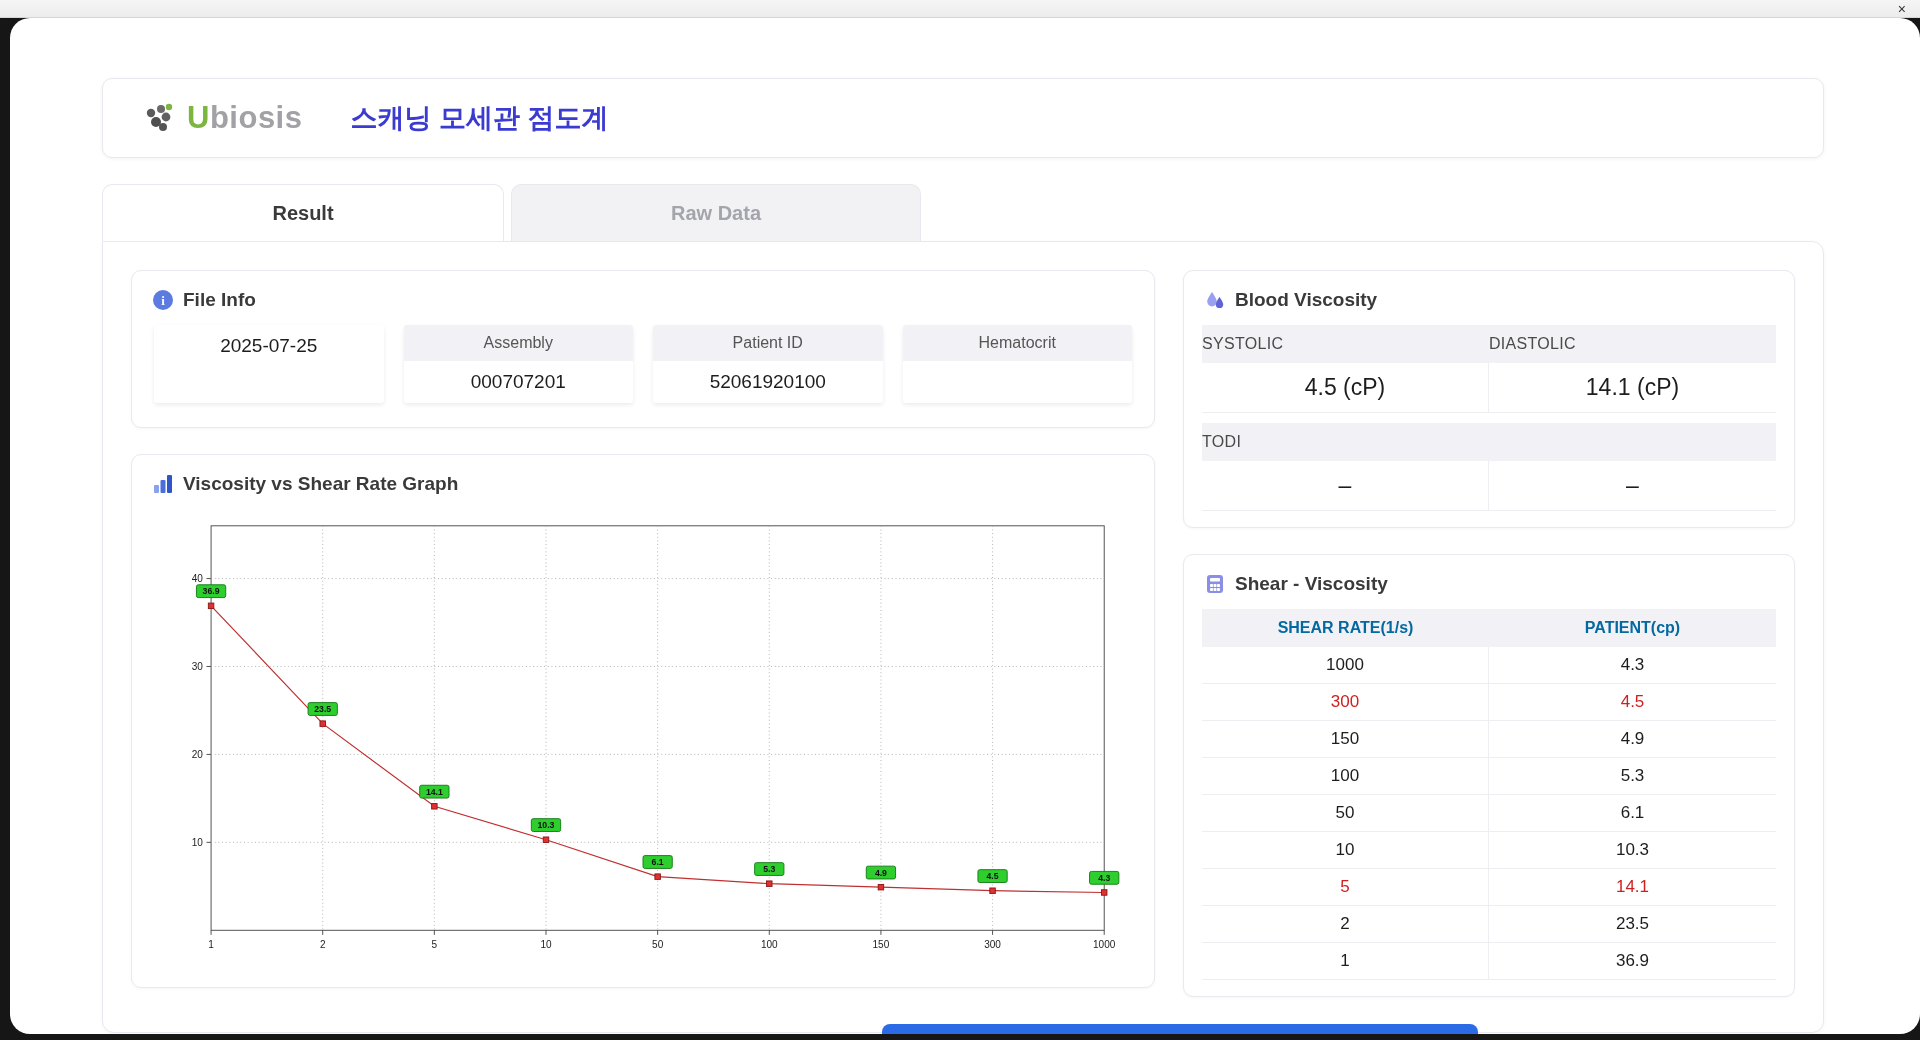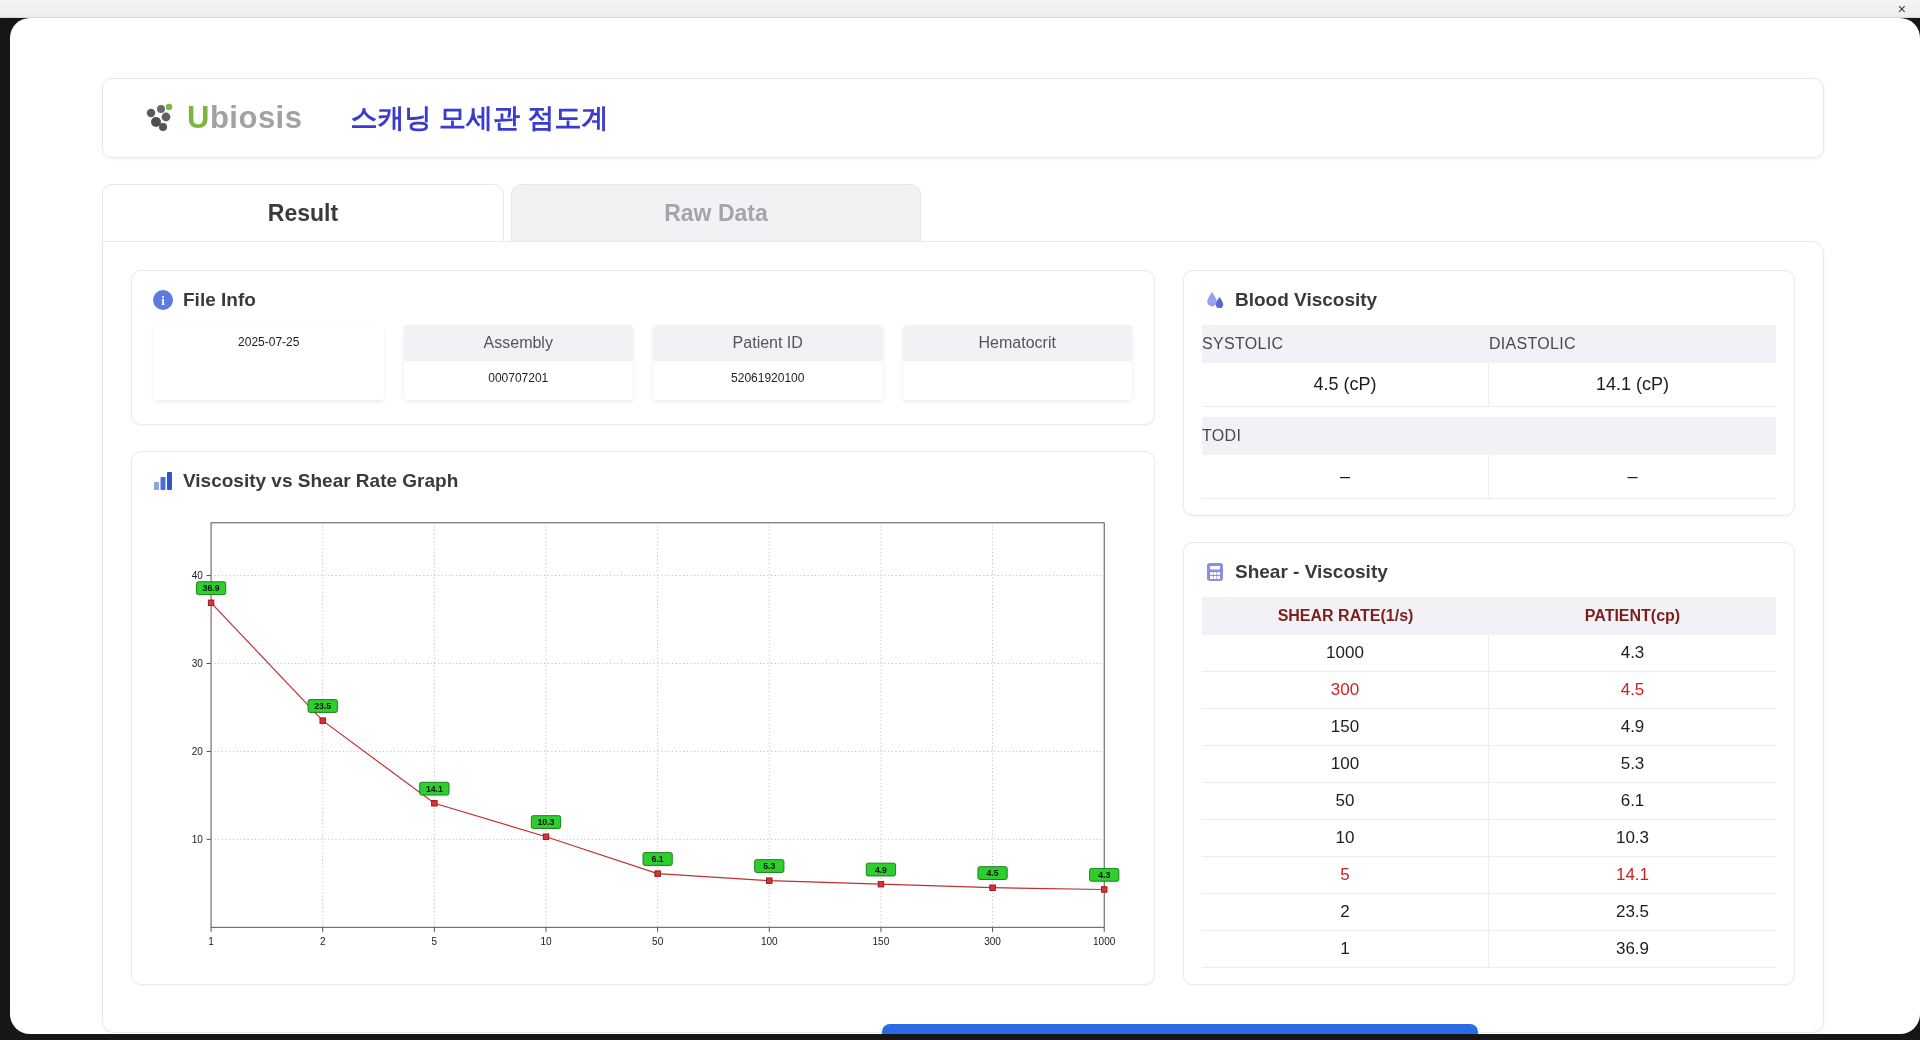--- a/index.html
+++ b/index.html
@@ -16,61 +16,61 @@
   .header-card { height:80px; border:1px solid #e8e8ee; border-radius:10px;
     box-shadow:0 1px 4px rgba(0,0,0,.05); display:flex; align-items:center; gap:48px; padding:0 38px; background:#fff; }
   .brand { display:flex; align-items:center; gap:10px; }
   .brand-text { font-size:31px; font-weight:bold; letter-spacing:.5px; color:#a2a2a6; }
   .brand-text .u { color:#7cb63e; }
   .app-title { font-size:27px; font-weight:bold; color:#3b3bd1; }
 
   
   .tabs { display:flex; gap:7px; margin-top:26px; position:relative; z-index:2; }
   .tab { width:402px; height:57px; display:flex; align-items:center; justify-content:center;
-    font-size:23px; border-radius:10px 10px 0 0; }
+    font-size:20px; border-radius:10px 10px 0 0; }
   .tab-active { background:#fff; border:1px solid #e8e8ee; border-bottom:none; margin-bottom:-1px;
     font-weight:bold; color:#3a3a3a; }
   .tab-inactive { background:#f2f2f5; border:1px solid #e8e8ee; border-bottom:none;
     font-weight:bold; color:#a4a4ac; width:410px; }
 
   
   .main-panel { border:1px solid #e8e8ee; border-radius:0 12px 12px 12px; background:#fff;
     min-height:792px; padding:28px; display:flex; gap:28px; box-shadow:0 1px 4px rgba(0,0,0,.04); }
   .left-col { flex:1; min-width:0; }
   .right-col { width:612px; flex:none; }
 
   .card { border:1px solid #e9e9ef; border-radius:10px; background:#fff; padding:16px 16px;
     box-shadow:0 1px 3px rgba(0,0,0,.04); }
   .card-title { display:flex; align-items:center; gap:9px; font-size:19px; font-weight:bold;
     color:#3a3a3a; margin:2px 4px 14px 4px; }
 
   
   .fi-fields { display:grid; grid-template-columns:repeat(4,1fr); gap:20px; padding:0 6px 8px 6px; }
   .fi-field { background:#fff; box-shadow:0 2px 4px rgba(0,0,0,.08); border-radius:3px; overflow:hidden; }
   .fi-label { background:#f2f2f6; text-align:center; padding:9px 0; font-size:16px; color:#555; }
-  .fi-value { text-align:center; padding:10px 0; font-size:12px; color:#1d1d1d; min-height:39px; }
+  .fi-value { text-align:center; padding:10px 0; font-size:19px; color:#1d1d1d; min-height:39px; }
 
   
   .graph-card { margin-top:26px; }
   .chart-wrap { padding:4px 10px 0 10px; }
   .chart-wrap svg { width:100%; display:block; font-family:"Liberation Sans","DejaVu Sans",sans-serif; }
 
   
   .bv-grid { padding:0 2px; }
   .bv-row { display:grid; grid-template-columns:1fr 1fr; }
   .bv-head { background:#f2f2f6; }
   .bv-hcell { padding:10px 0; font-size:16px; font-weight:normal; color:#4a4a4a; letter-spacing:.3px; }
-  .bv-vcell { text-align:center; padding:11px 0; font-size:18px; color:#1d1d1d; border-bottom:1px solid #ededf2; }
+  .bv-vcell { text-align:center; padding:11px 0; font-size:23px; color:#1d1d1d; border-bottom:1px solid #ededf2; }
   .bv-vcell:first-child { border-right:1px solid #ededf2; }
   .bv-gap { height:10px; }
 
   
   .sv-table { padding:0 2px; }
   .sv-hrow { display:grid; grid-template-columns:1fr 1fr; background:#f2f2f6; }
-  .sv-hcell { text-align:center; padding:10px 0; font-size:16px; font-weight:bold; color:#7f1d1d; }
+  .sv-hcell { text-align:center; padding:10px 0; font-size:16px; font-weight:bold; color:#0369a1; }
   .sv-row { display:grid; grid-template-columns:1fr 1fr; }
   .sv-cell { text-align:center; padding:8px 0; font-size:17px; color:#1d1d1d; border-bottom:1px solid #ededf2; }
   .sv-row .sv-cell:first-child { border-right:1px solid #ededf2; }
   .sv-row.red .sv-cell { color:#cf1f1f; }
 
   .footer-partial { position:absolute; left:872px; bottom:0; width:596px; height:10px;
     background:#2b6be6; border-radius:8px 8px 0 0; }
 
   .icon-badge { display:inline-flex; width:22px; height:22px; }
 </style>

